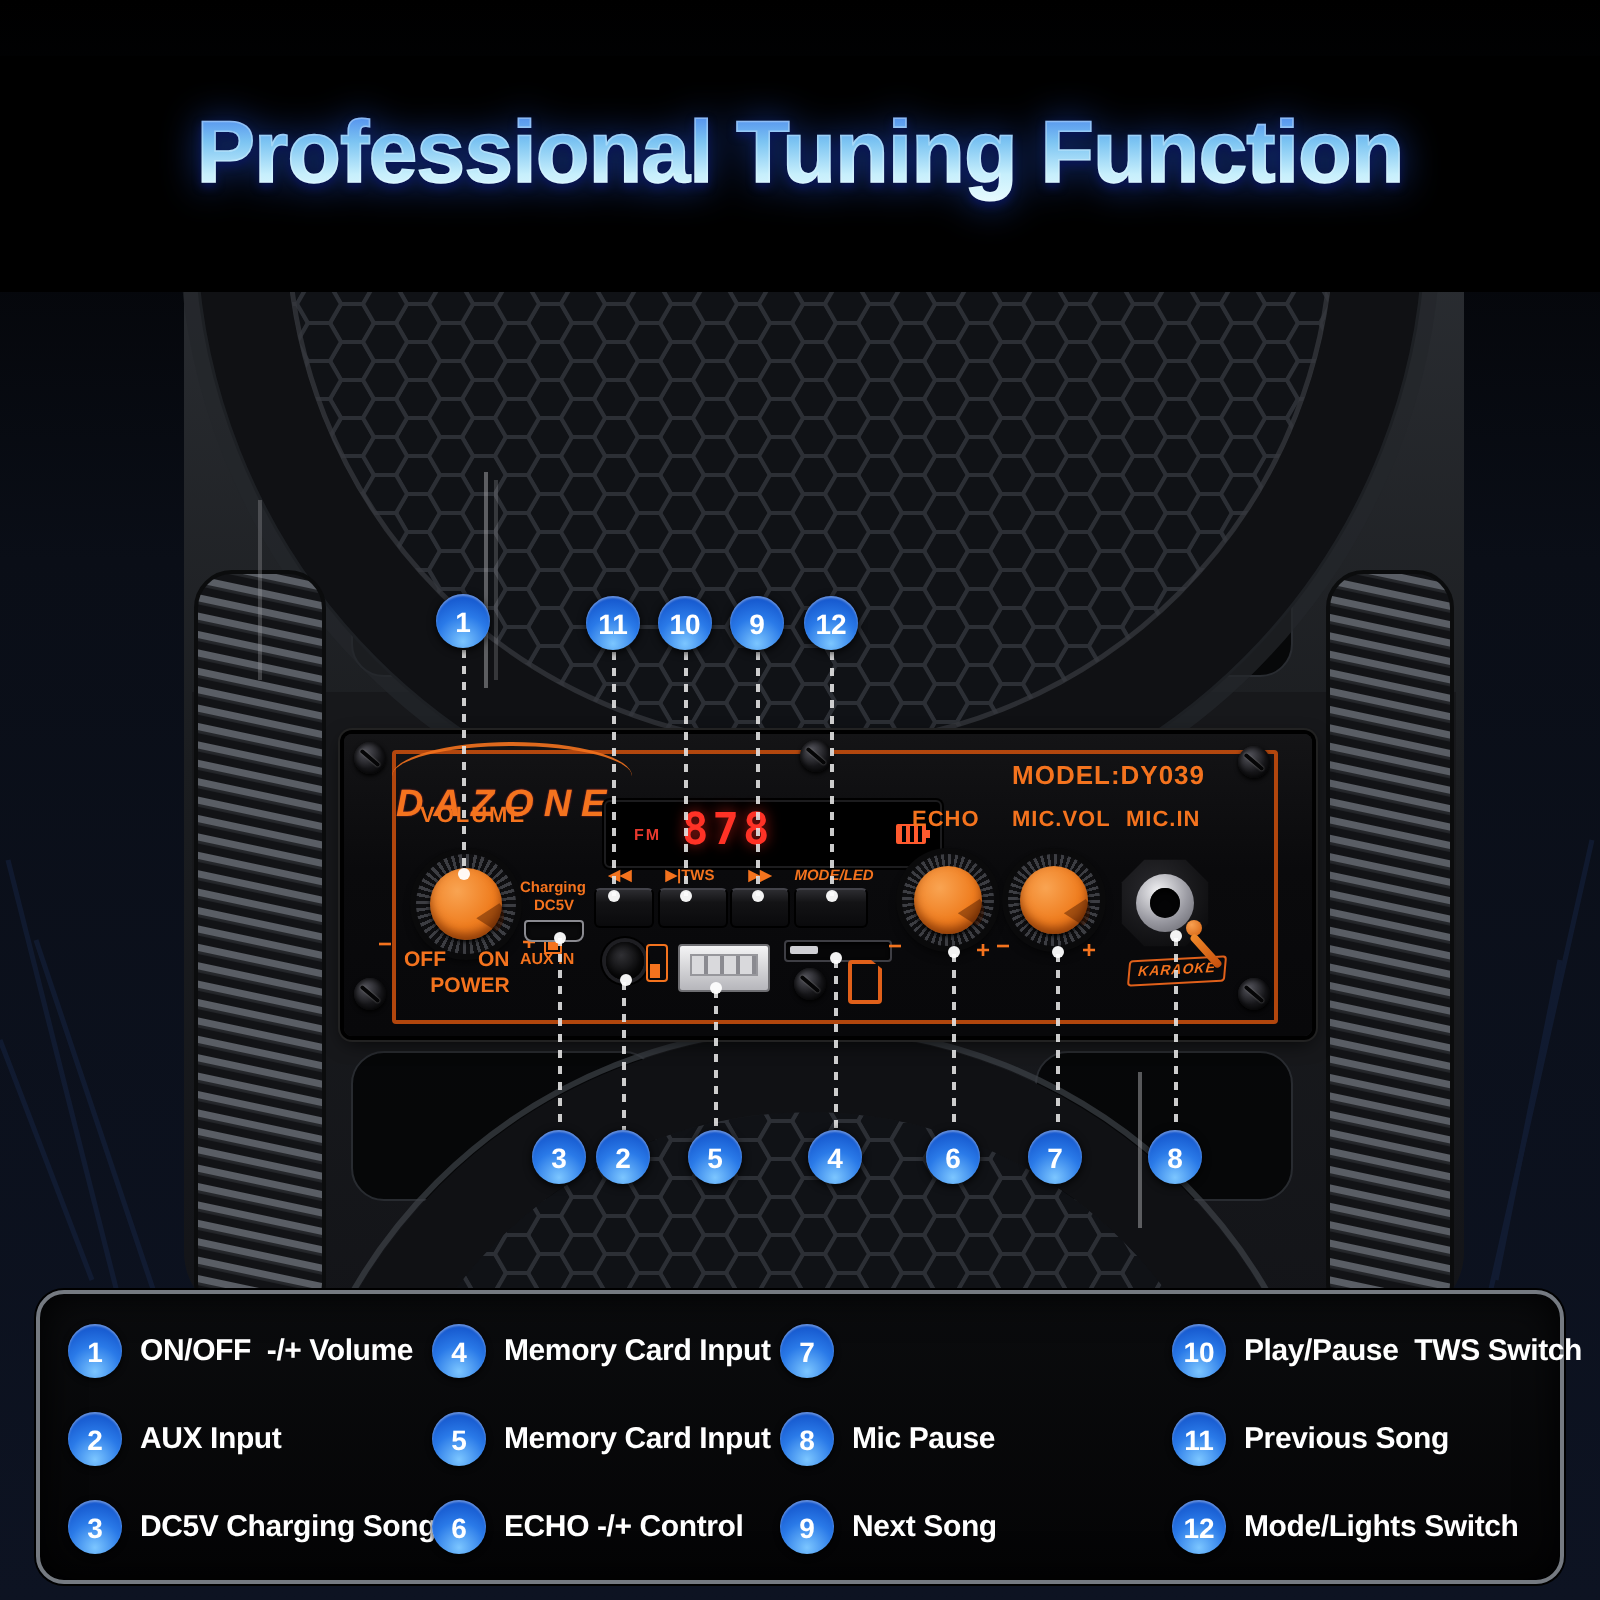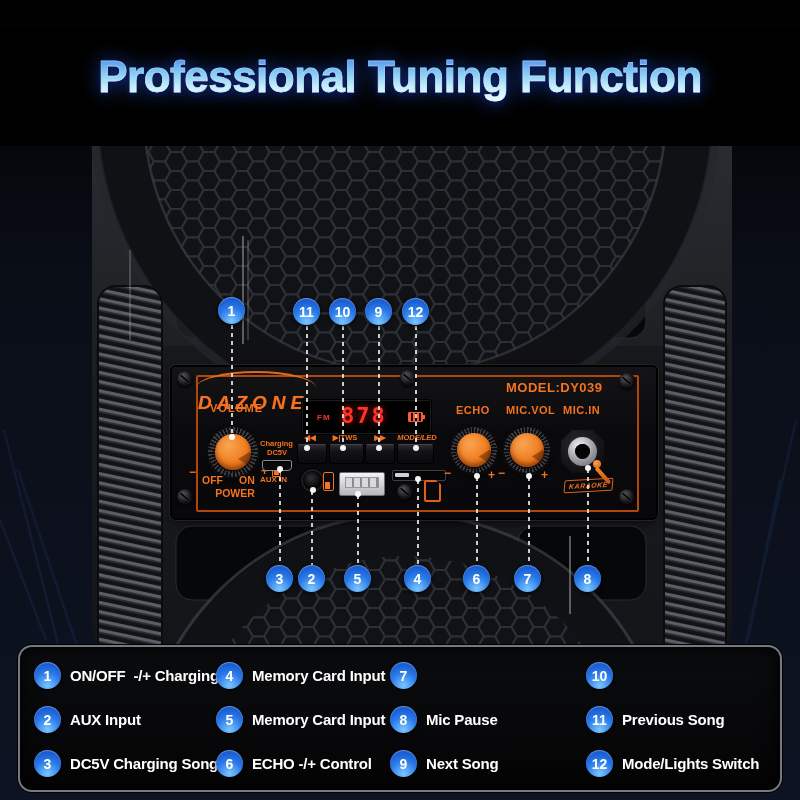--- a/index.html
+++ b/index.html
@@ -39,21 +39,21 @@
     transform:rotate(40deg);border-radius:1px;box-shadow:0 0 1px #777;}
   .knob{position:absolute;border-radius:50%;
     background:repeating-conic-gradient(#3c3d42 0deg 4deg,#0e0e10 4deg 9deg);
     box-shadow:0 0 0 3px #0a0a0b,0 3px 6px rgba(0,0,0,.9);}
   .knob-inner{position:absolute;border-radius:50%;
     background:radial-gradient(circle at 38% 32%,#f9a452,#ef7d1f 55%,#cf5e0e 100%);
     box-shadow:inset 0 -3px 5px rgba(90,30,0,.6),0 1px 2px #000;}
   .knob-inner::after{content:'';position:absolute;right:-1px;bottom:2px;width:55%;height:55%;
     background:rgba(70,25,0,.45);clip-path:polygon(100% 10%,30% 55%,100% 100%);border-radius:50%;}
   .display{position:absolute;left:130px;top:33px;width:127px;height:32px;background:#000;
-    border-radius:3px;border:1px solid #1c1c1e;box-shadow:inset 0 0 8px #000,0 0 0 1px #000;}
+    border-radius:3px;border:1px solid #1c1c1e;box-shadow:inset 0 0 8px #000,0 0 0 1px #000;padding-left:40px;}
   .digits{position:absolute;left:38px;top:2px;width:66px;text-align:left;
     font-family:"DejaVu Sans Mono",monospace;font-size:22px;font-weight:700;color:#ff3226;
     letter-spacing:2px;text-shadow:0 0 7px rgba(255,40,30,.65);}
   .fm{position:absolute;left:14px;top:12px;font-size:8px;font-weight:700;color:#e8392e;letter-spacing:1px;}
   .dbatt{position:absolute;right:7px;top:11px;width:13px;height:8px;border:1px solid #ff5a2e;border-radius:1px;
     background:repeating-linear-gradient(90deg,#ff5a2e 0 2px,transparent 2px 4px);}
   .dbatt::after{content:'';position:absolute;right:-3px;top:2px;width:2px;height:4px;background:#ff5a2e;}
   .pbtn{position:absolute;top:77px;height:18px;border-radius:3px;border:1px solid #000;border-top:1px solid #43434a;
     background:linear-gradient(180deg,#2c2c30,#131315 35%,#0a0a0c);}
   .btn-lbl{position:absolute;top:66px;font-size:7.5px;font-weight:700;color:#f4731e;text-align:center;}
@@ -318,21 +318,21 @@
   <span class="callout" style="left:298px;top:565px;">2</span>
   <span class="callout" style="left:344px;top:565px;">5</span>
   <span class="callout" style="left:404px;top:565px;">4</span>
   <span class="callout" style="left:463px;top:565px;">6</span>
   <span class="callout" style="left:514px;top:565px;">7</span>
   <span class="callout" style="left:574px;top:565px;">8</span>
 
   <div class="legend">
     <div class="litem" style="left:14px;top:15px;">
       <span class="lnum">1</span>
-      <span class="llbl">ON/OFF  -/+ Charging</span>
+      <span class="llbl">ON/OFF  -/+ Volume</span>
       </div>
     <div class="litem" style="left:14px;top:59px;">
       <span class="lnum">2</span>
       <span class="llbl">AUX Input</span>
       </div>
     <div class="litem" style="left:14px;top:103px;">
       <span class="lnum">3</span>
       <span class="llbl">DC5V Charging Song</span>
       </div>
     <div class="litem" style="left:196px;top:15px;">
@@ -353,20 +353,21 @@
     <div class="litem" style="left:370px;top:59px;">
       <span class="lnum">8</span>
       <span class="llbl">Mic Pause</span>
       </div>
     <div class="litem" style="left:370px;top:103px;">
       <span class="lnum">9</span>
       <span class="llbl">Next Song</span>
       </div>
     <div class="litem" style="left:566px;top:15px;">
       <span class="lnum">10</span>
+      <span class="llbl">Play/Pause  TWS Switch</span>
       </div>
     <div class="litem" style="left:566px;top:59px;">
       <span class="lnum">11</span>
       <span class="llbl">Previous Song</span>
       </div>
     <div class="litem" style="left:566px;top:103px;">
       <span class="lnum">12</span>
       <span class="llbl">Mode/Lights Switch</span>
       </div>
   </div>

